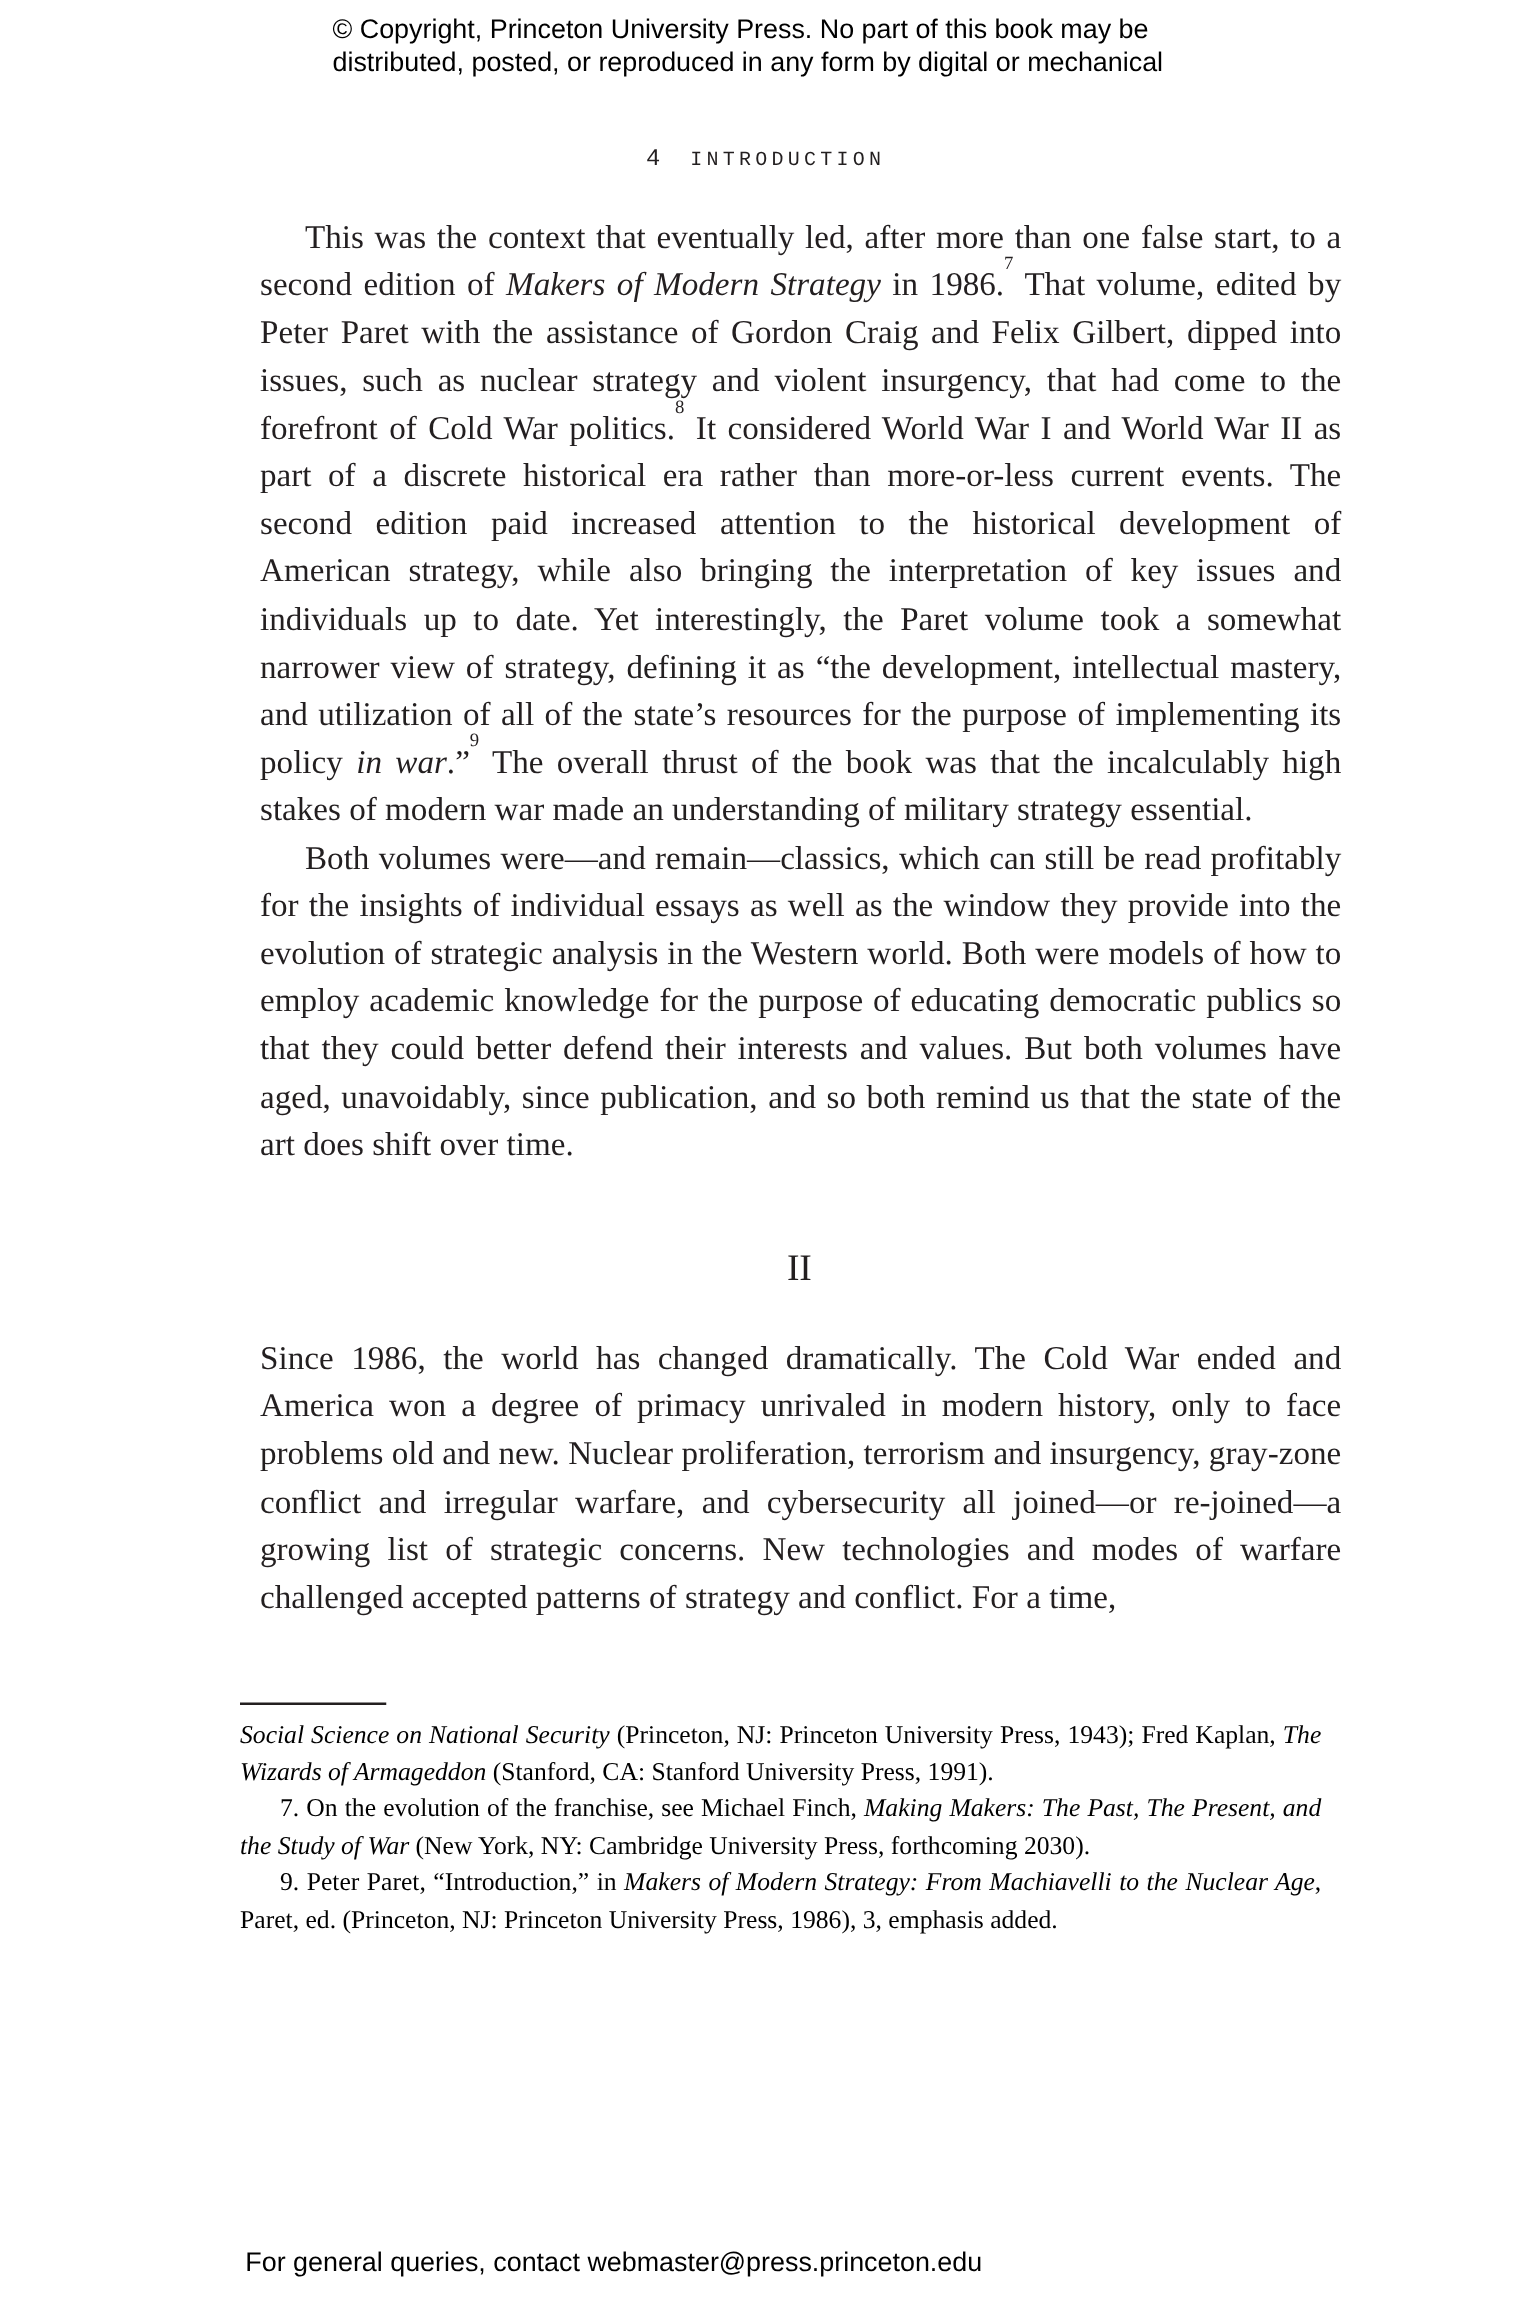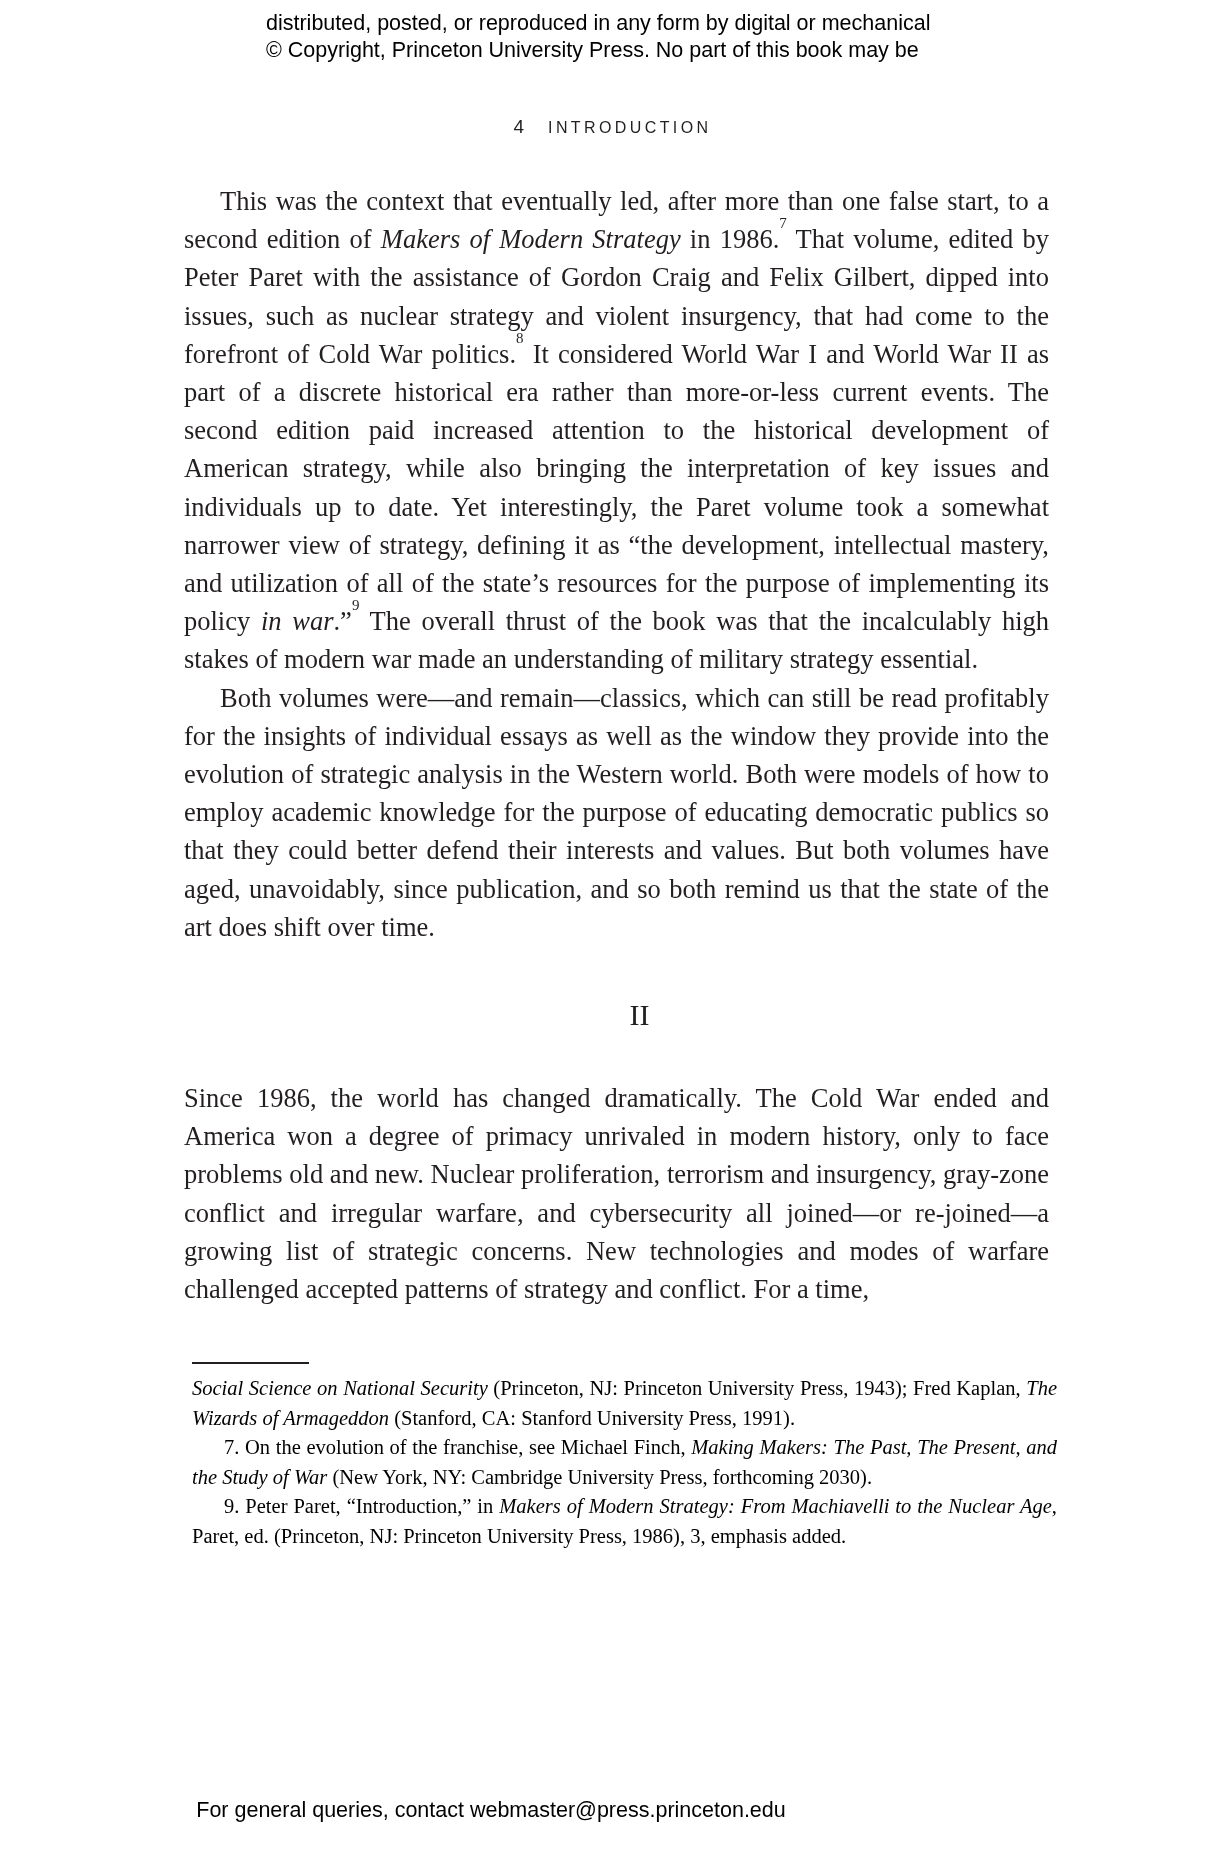--- a/index.html
+++ b/index.html
@@ -3,27 +3,27 @@
 <meta charset="utf-8">
 <style>
   html, body { margin: 0; padding: 0; background: #ffffff; }
   body { width: 1225px; height: 1850px; position: relative; overflow: hidden; color: #231f20; }
   .copyright {
     position: absolute; left: 266px; top: 10px; width: 760px;
     font-family: "Liberation Sans", sans-serif; font-size: 21.5px; line-height: 26.5px; color: #000;
   }
   .running-head {
     position: absolute; left: 0; top: 116px; width: 1225px; text-align: center;
-    font-family: Liberation Sans, sans-serif; font-size: 16px; letter-spacing: 3.4px; color: #231f20;
+    font-family: Liberation Mono, monospace; font-size: 16px; letter-spacing: 3.4px; color: #231f20;
   }
   .running-head .folio { margin-right: 24px; font-size: 19px; letter-spacing: 0; }
   .body-text {
-    position: absolute; left: 184px; width: 865px;
+    position: absolute; left: 208px; width: 865px;
     font-family: "Liberation Serif", serif; font-size: 26.5px; line-height: 38.2px;
-    text-align: justify; color: #231f20; margin-top: 12px;
+    text-align: justify; color: #231f20;
   }
   .body-text p { margin: 0; }
   .body-text p.indent { text-indent: 36px; }
   .sup { font-size: 15px; vertical-align: top; position: relative; top: -4px; line-height: 1; }
   .block-1 { top: 170px; }
   .section-num {
     position: absolute; left: 0; width: 1225px; top: 998px; text-align: center;
     font-family: "Liberation Serif", serif; font-size: 30px; color: #231f20; margin-left: 27px;
   }
   .block-2 { top: 1067px; }
@@ -38,22 +38,22 @@
   .footer {
     position: absolute; left: 0; width: 982px; top: 1798px; text-align: center;
     font-family: "Liberation Sans", sans-serif; font-size: 21.5px; color: #000;
   }
   i { font-style: italic; }
 </style>
 </head>
 <body>
 
 <div class="copyright">
+  <div>© Copyright, Princeton University Press. No part of this book may be</div>
   <div>distributed, posted, or reproduced in any form by digital or mechanical</div>
-  <div>© Copyright, Princeton University Press. No part of this book may be</div>
 </div>
 
 <div class="running-head">
   <span class="folio">4</span><span>INTRODUCTION</span>
 </div>
 
 <div class="body-text block-1">
   <p class="indent"><span>This was the context that eventually led, after more than one false start, to a second edition of </span><i>Makers of Modern Strategy</i><span> in 1986.</span><span class="sup">7</span><span> That volume, edited by Peter Paret with the assistance of Gordon Craig and Felix Gilbert, dipped into issues, such as nuclear strategy and violent insurgency, that had come to the forefront of Cold War politics.</span><span class="sup">8</span><span> It considered World War I and World War II as part of a discrete historical era rather than more-or-less current events. The second edition paid increased attention to the historical development of American strategy, while also bringing the interpretation of key issues and individuals up to date. Yet interestingly, the Paret volume took a somewhat narrower view of strategy, defining it as “the development, intellectual mastery, and utilization of all of the state’s resources for the purpose of implementing its policy </span><i>in war</i><span>.”</span><span class="sup">9</span><span> The overall thrust of the book was that the incalculably high stakes of modern war made an understanding of military strategy essential.</span></p>
   <p class="indent"><span>Both volumes were—and remain—classics, which can still be read profitably for the insights of individual essays as well as the window they provide into the evolution of strategic analysis in the Western world. Both were models of how to employ academic knowledge for the purpose of educating democratic publics so that they could better defend their interests and values. But both volumes have aged, unavoidably, since publication, and so both remind us that the state of the art does shift over time.</span></p>
 </div>

